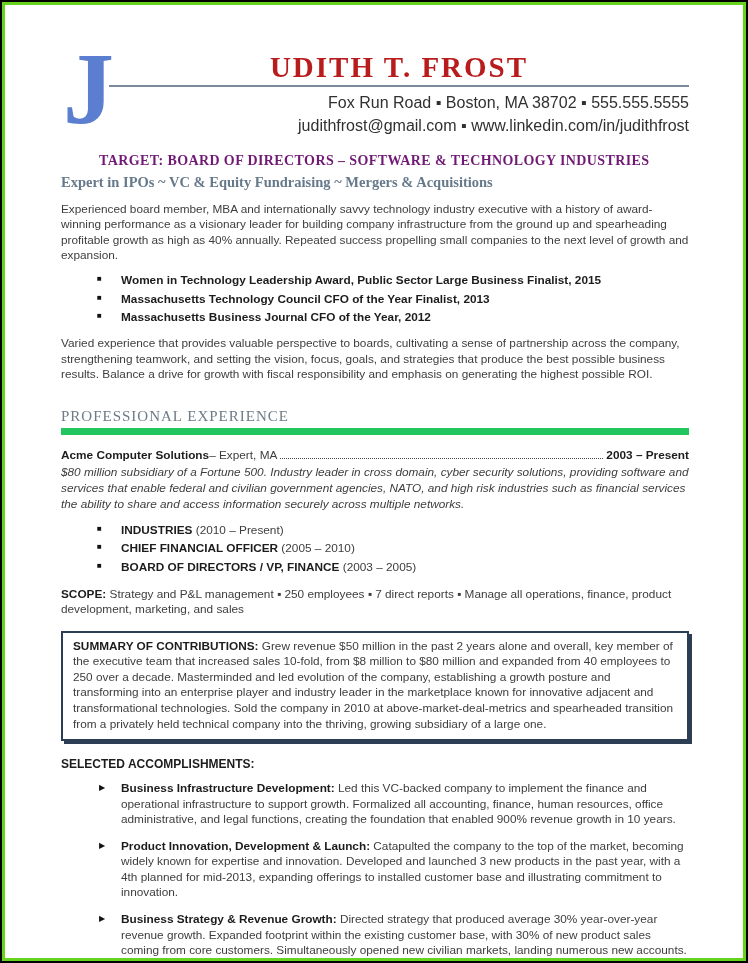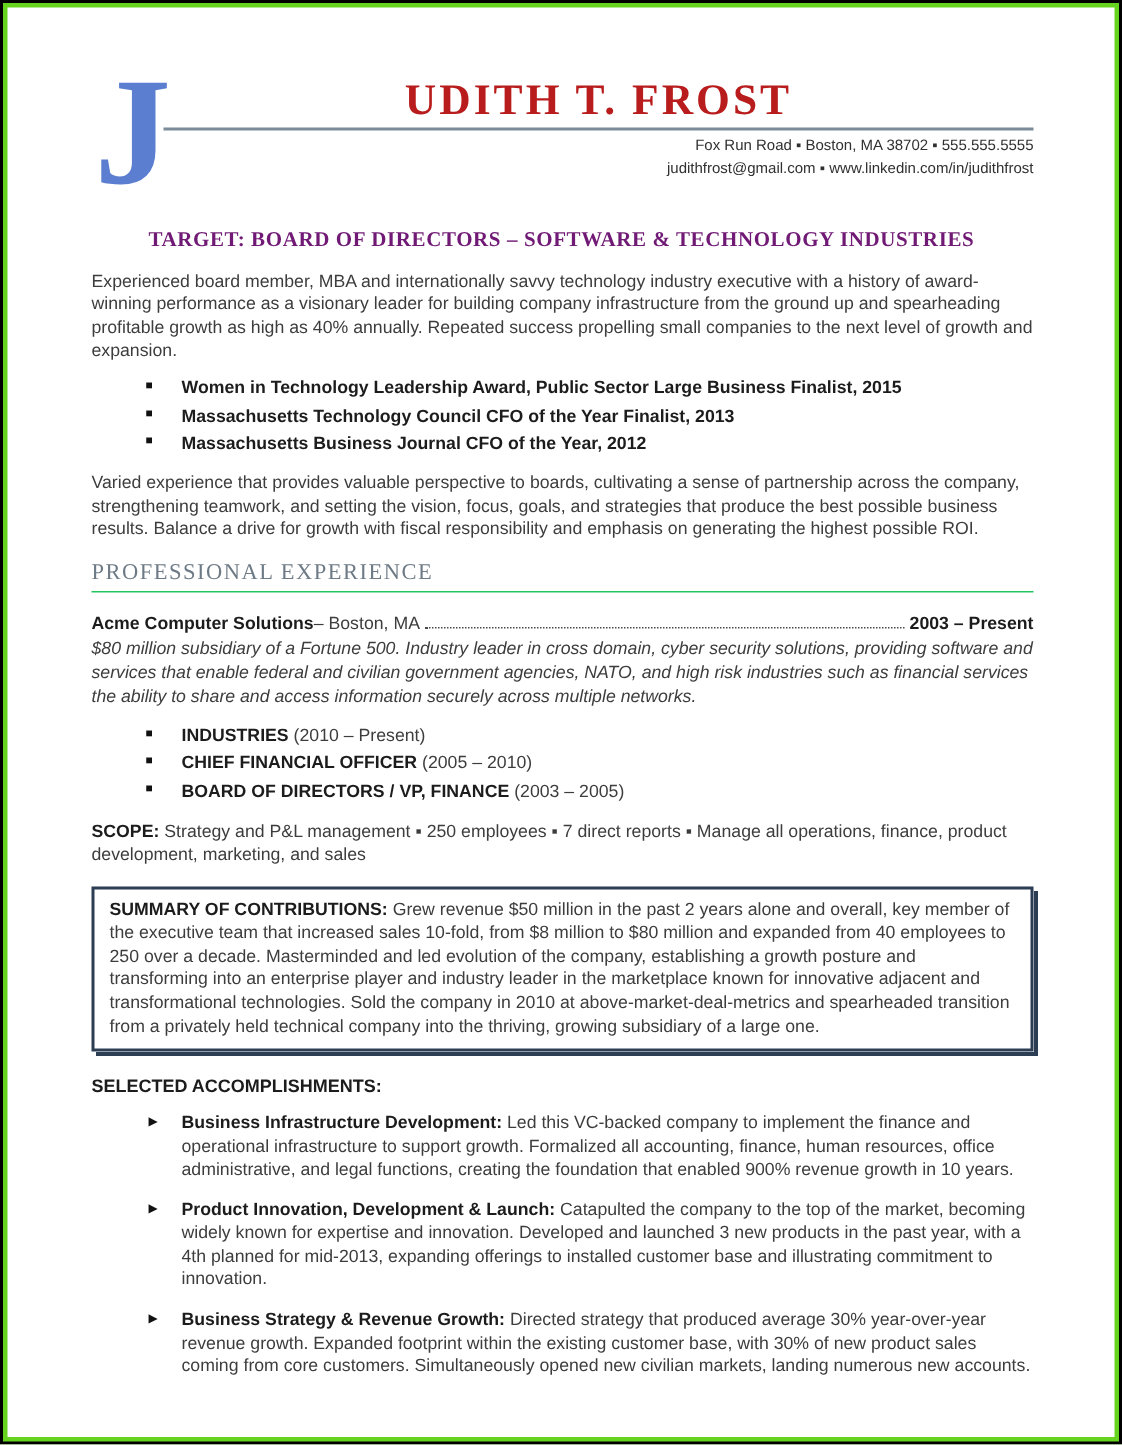--- a/index.html
+++ b/index.html
@@ -36,21 +36,21 @@
   .name {
     font-family:"Liberation Serif", serif;
     font-weight:bold;
     font-size:29px;
     letter-spacing:2px;
     color:#b91c1c;
     text-align:center;
   }
   .name-rule { border-bottom:2px solid #7b8b99; margin-top:1px; }
   .contact-block { margin-top:4px; text-align:right; }
-  .contact-line { font-size:10px; line-height:1.45; color:#303030; }
+  .contact-line { font-size:16px; line-height:1.45; color:#303030; }
 
   
   .target-heading {
     margin:14px 0 0 38px;
     font-family:"Liberation Serif", serif;
     font-weight:bold;
     font-size:14px;
     letter-spacing:0.4px;
     color:#701a75;
   }
@@ -70,26 +70,26 @@
     position:relative; padding-left:24px; margin-bottom:3px;
     font-size:11.8px; line-height:1.3;
   }
   ul.square-list li::before {
     content:"■"; position:absolute; left:0; top:1px; font-size:8px; color:#111;
   }
   ul.square-list.bold-items li { font-weight:bold; color:#1c1c1c; }
 
   
   .section-heading {
-    margin-top:14px;
+    margin-top:26px;
     font-family:"Liberation Serif", serif;
     font-size:15px;
     letter-spacing:1px;
     color:#6e7b86;
-    border-bottom:1px solid #22c55e;
+    border-bottom:7px solid #22c55e;
     padding-bottom:3px;
   }
 
   
   .company-row { display:flex; align-items:flex-end; margin-top:13px; font-size:11.8px;justify-content:center; }
   .company-name { font-weight:bold; color:#1c1c1c; white-space:nowrap; }
   .company-loc { white-space:nowrap; }
   .leader { flex:1; border-bottom:1.5px dotted #4a4a4a; margin:0 3px 3px 3px; }
   .company-dates { font-weight:bold; color:#1c1c1c; white-space:nowrap; }
 
@@ -132,36 +132,37 @@
         <div class="name">UDITH T. FROST</div>
         <div class="name-rule"></div>
         <div class="contact-block">
           <div class="contact-line">Fox Run Road ▪ Boston, MA 38702 ▪ 555.555.5555</div>
           <div class="contact-line">judithfrost@gmail.com ▪ www.linkedin.com/in/judithfrost</div>
         </div>
       </div>
     </div>
 
     <div class="target-heading">TARGET: BOARD OF DIRECTORS – SOFTWARE &amp; TECHNOLOGY INDUSTRIES</div>
+    <div class="expertise-heading">Expert in IPOs ~ VC &amp; Equity Fundraising ~ Mergers &amp; Acquisitions</div>
 
     <div class="para">Experienced board member, MBA and internationally savvy technology industry executive with a history of award-winning performance as a visionary leader for building company infrastructure from the ground up and spearheading profitable growth as high as 40% annually. Repeated success propelling small companies to the next level of growth and expansion.</div>
 
     <ul class="square-list bold-items">
       <li>Women in Technology Leadership Award, Public Sector Large Business Finalist, 2015</li>
       <li>Massachusetts Technology Council CFO of the Year Finalist, 2013</li>
       <li>Massachusetts Business Journal CFO of the Year, 2012</li>
     </ul>
 
     <div class="para">Varied experience that provides valuable perspective to boards, cultivating a sense of partnership across the company, strengthening teamwork, and setting the vision, focus, goals, and strategies that produce the best possible business results. Balance a drive for growth with fiscal responsibility and emphasis on generating the highest possible ROI.</div>
 
     <div class="section-heading">PROFESSIONAL EXPERIENCE</div>
 
     <div class="company-row">
       <span class="company-name">Acme Computer Solutions</span>
-      <span class="company-loc"> – Boston, MA</span>
+      <span class="company-loc"> – Expert, MA</span>
       <span class="leader"></span>
       <span class="company-dates">2003 – Present</span>
     </div>
 
     <div class="company-desc">$80 million subsidiary of a Fortune 500. Industry leader in cross domain, cyber security solutions, providing software and services that enable federal and civilian government agencies, NATO, and high risk industries such as financial services the ability to share and access information securely across multiple networks.</div>
 
     <ul class="square-list">
       <li>
         <span class="pos-title">INDUSTRIES</span><span> (2010 – Present)</span>
       </li>

